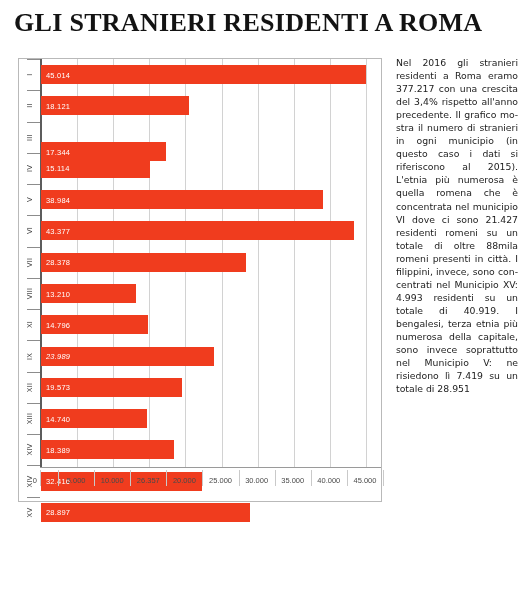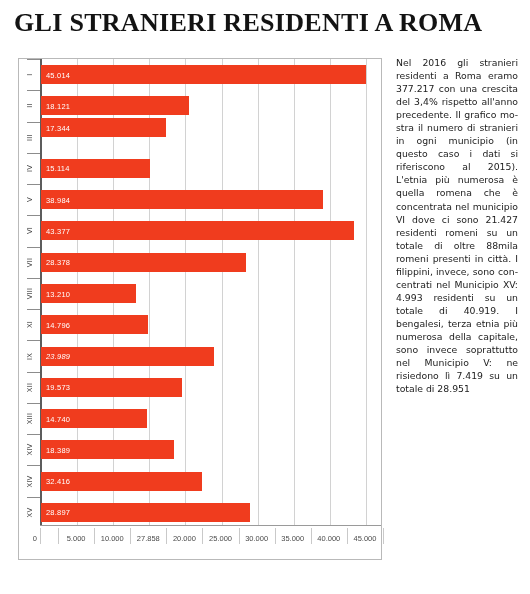--- a/index.html
+++ b/index.html
@@ -21,21 +21,21 @@
     font-weight:700;
     letter-spacing:0.3px;
     color:#131313;
     white-space:nowrap;
   }
 
   
   #chart-panel{
     position:absolute;
     left:18px; top:58px;
-    width:364px; height:502px;
+    width:364px; height:444px;
     border:1px solid #b9b9b9;
     background:#ffffff;
     box-sizing:border-box;
   }
   #plot-area{
     position:absolute;
     left:21px; top:0px;
     right:0px; bottom:33px;
     box-sizing:border-box;
     border-left:1.4px solid #5c5c5c;
@@ -159,21 +159,21 @@
       </div>
     <div id="bars">
         <div class="bar-row" style="top: 6.13333px;">
           <div class="bar" style="width: 325.048px; background: rgb(240, 60, 30);"></div>
           <div class="bar-value">45.014</div>
         </div>
         <div class="bar-row" style="top: 37.4px;">
           <div class="bar" style="width: 147.678px; background: rgb(240, 60, 30);"></div>
           <div class="bar-value">18.121</div>
         </div>
-        <div class="bar-row" style="top: 59px;">
+        <div class="bar-row" style="top: 83px;">
           <div class="bar" style="width: 125.242px; background: rgb(240, 60, 30);"></div>
           <div class="bar-value">17.344</div>
         </div>
         <div class="bar-row" style="top: 99.9333px;">
           <div class="bar" style="width: 109.139px; background: rgb(240, 60, 30);"></div>
           <div class="bar-value">15.114</div>
         </div>
         <div class="bar-row" style="top: 131.2px;">
           <div class="bar" style="width: 281.506px; background: rgb(240, 60, 30);"></div>
           <div class="bar-value">38.984</div>
@@ -283,21 +283,21 @@
       </div>
       <div class="ytick-mark" style="top: 437.733px;"></div>
     </div>
 
   <div id="x-axis">
       <div class="xtick zero" style="left: 0px;">0</div>
       <div class="xtick" style="left: 36.1053px;">5.000</div>
       <div class="xtick-sep" style="left: 18.0526px;"></div>
       <div class="xtick" style="left: 72.2105px;">10.000</div>
       <div class="xtick-sep" style="left: 54.1579px;"></div>
-      <div class="xtick" style="left: 108.316px;">27.858</div>
+      <div class="xtick" style="left: 108.316px;">26.357</div>
       <div class="xtick-sep" style="left: 90.2632px;"></div>
       <div class="xtick" style="left: 144.421px;">20.000</div>
       <div class="xtick-sep" style="left: 126.368px;"></div>
       <div class="xtick" style="left: 180.526px;">25.000</div>
       <div class="xtick-sep" style="left: 162.474px;"></div>
       <div class="xtick" style="left: 216.632px;">30.000</div>
       <div class="xtick-sep" style="left: 198.579px;"></div>
       <div class="xtick" style="left: 252.737px;">35.000</div>
       <div class="xtick-sep" style="left: 234.684px;"></div>
       <div class="xtick" style="left: 288.842px;">40.000</div>

